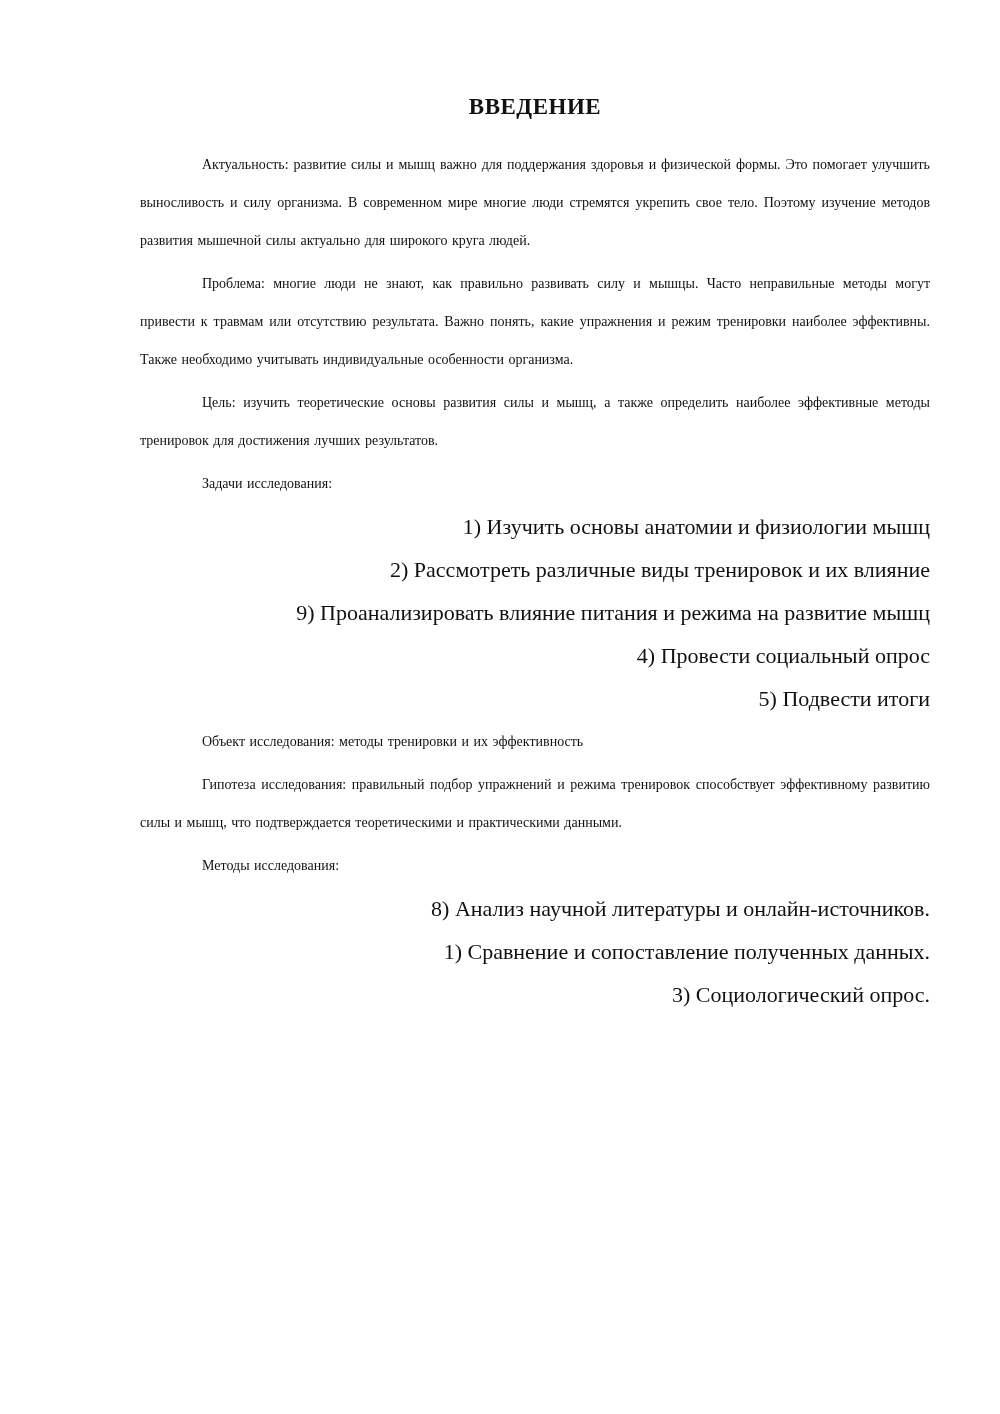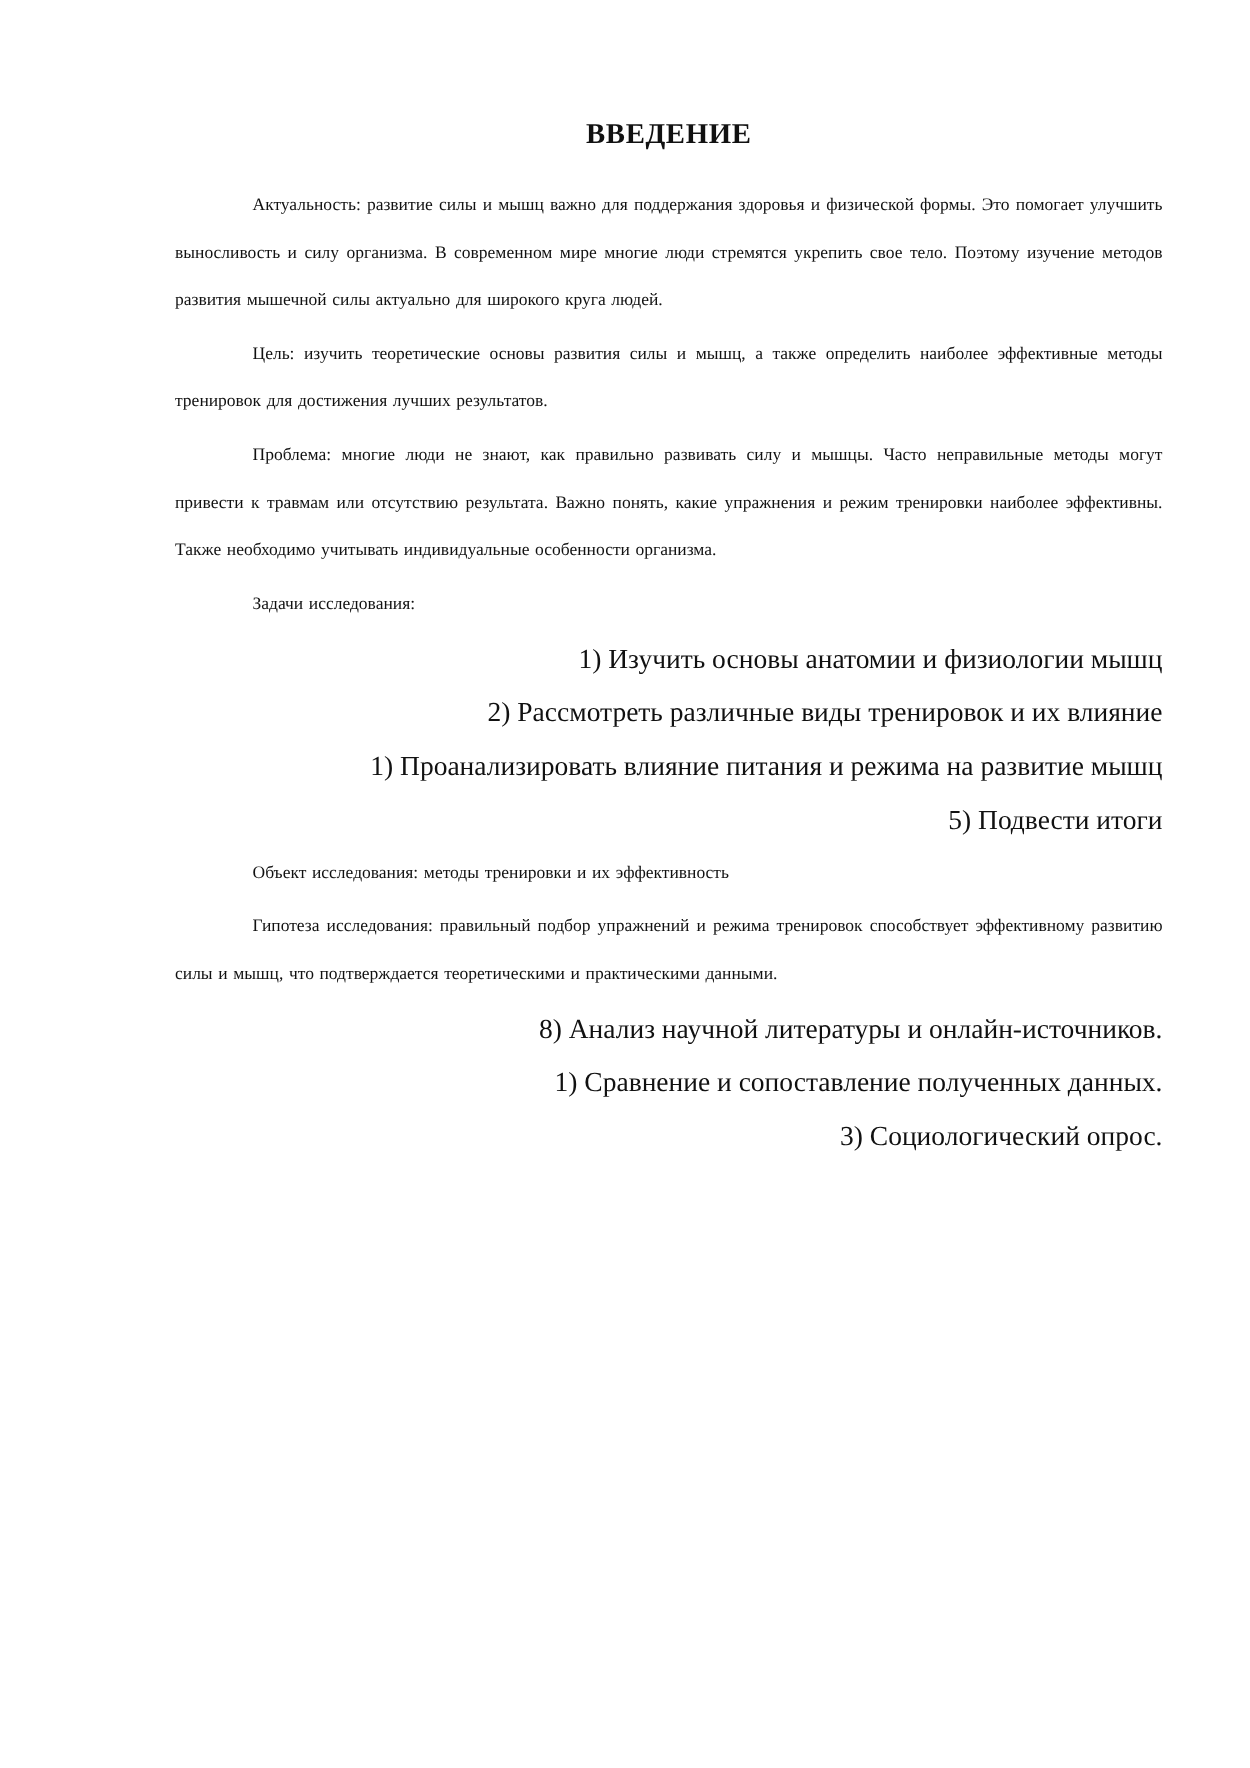--- a/index.html
+++ b/index.html
@@ -56,36 +56,38 @@
 </style>
 </head>
 <body>
 
 <div class="page">
 
   <h1 class="title">ВВЕДЕНИЕ</h1>
 
   <p class="para">Актуальность: развитие силы и мышц важно для поддержания здоровья и физической формы. Это помогает улучшить выносливость и силу организма. В современном мире многие люди стремятся укрепить свое тело. Поэтому изучение методов развития мышечной силы актуально для широкого круга людей.</p>
 
+  <p class="para">Проблема: многие люди не знают, как правильно развивать силу и мышцы. Часто неправильные методы могут привести к травмам или отсутствию результата. Важно понять, какие упражнения и режим тренировки наиболее эффективны. Также необходимо учитывать индивидуальные особенности организма.</p>
+
   <p class="para">Цель: изучить теоретические основы развития силы и мышц, а также определить наиболее эффективные методы тренировок для достижения лучших результатов.</p>
-
-  <p class="para">Проблема: многие люди не знают, как правильно развивать силу и мышцы. Часто неправильные методы могут привести к травмам или отсутствию результата. Важно понять, какие упражнения и режим тренировки наиболее эффективны. Также необходимо учитывать индивидуальные особенности организма.</p>
 
   <p class="para">Задачи исследования:</p>
 
   <p class="list-item">1) Изучить основы анатомии и физиологии мышц</p>
   <p class="list-item">2) Рассмотреть различные виды тренировок и их влияние</p>
-  <p class="list-item">1) Проанализировать влияние питания и режима на развитие мышц</p>
+  <p class="list-item">9) Проанализировать влияние питания и режима на развитие мышц</p>
+  <p class="list-item">4) Провести социальный опрос</p>
   <p class="list-item">5) Подвести итоги</p>
 
   <p class="para">Объект исследования: методы тренировки и их эффективность</p>
 
 
   <p class="para">Гипотеза исследования: правильный подбор упражнений и режима тренировок способствует эффективному развитию силы и мышц, что подтверждается теоретическими и практическими данными.</p>
 
+  <p class="para">Методы исследования:</p>
 
   <p class="list-item">8) Анализ научной литературы и онлайн-источников.</p>
   <p class="list-item">1) Сравнение и сопоставление полученных данных.</p>
   <p class="list-item">3) Социологический опрос.</p>
 
   <div class="page-number">3</div>
 
 </div>
 
 </body></html>

